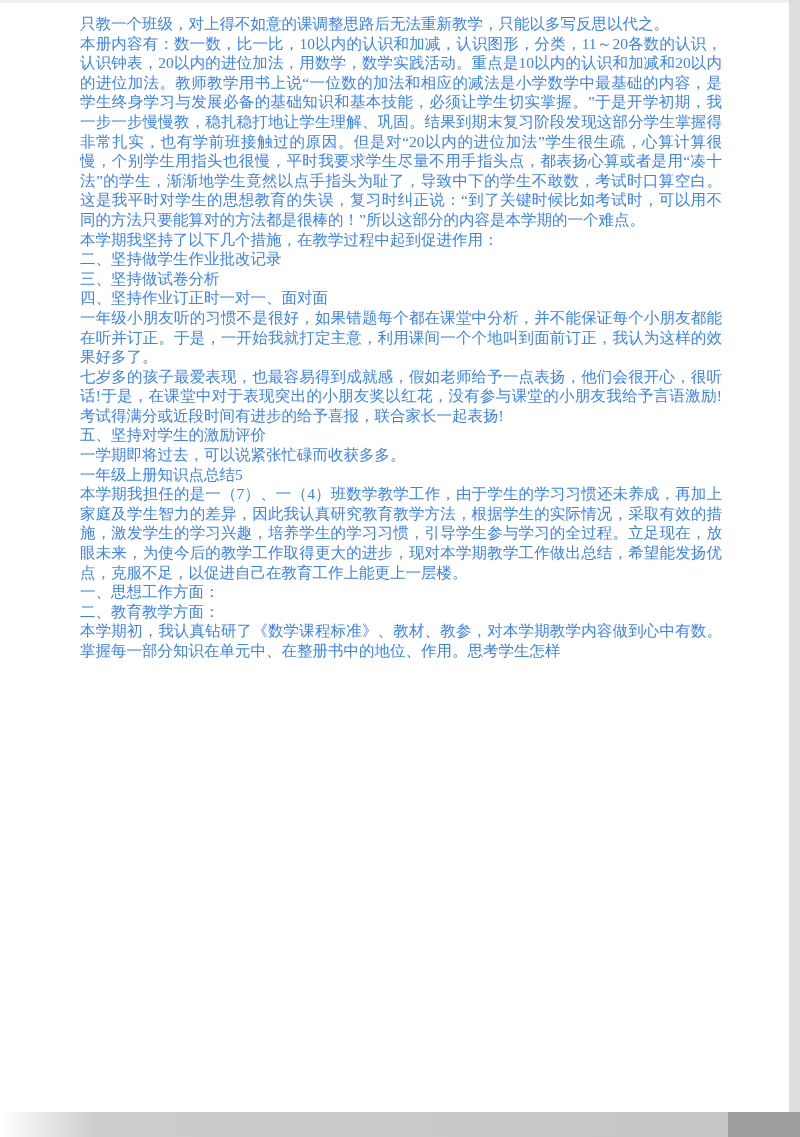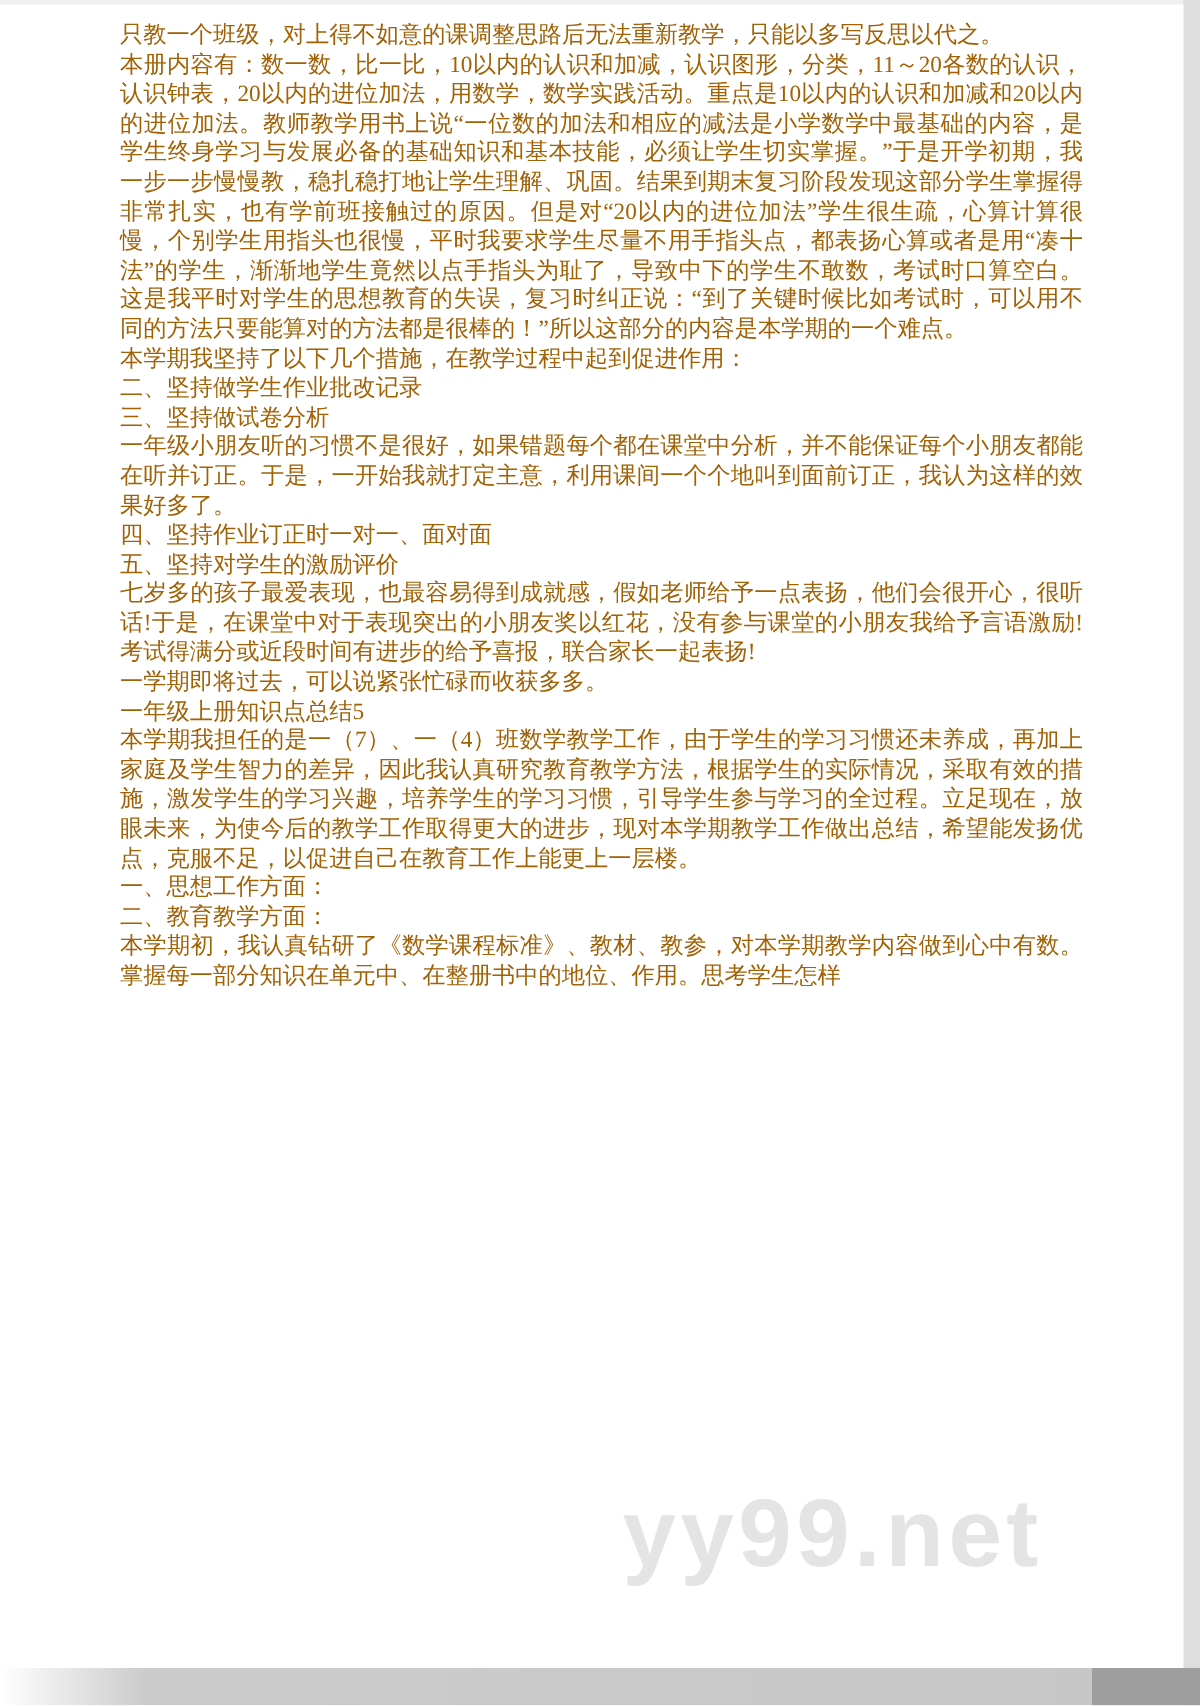--- a/index.html
+++ b/index.html
@@ -13,21 +13,21 @@
     height: 1137px;
     background: #ffffff;
     overflow: hidden;
     font-family: "Liberation Serif", "DejaVu Serif", serif;
   }
   .content {
     position: absolute;
     left: 80px;
     top: 14px;
     width: 642px;
-    color: #a16207;
+    color: #3b82f6;
     font-size: 15.5px;
     line-height: 19.6px;
     text-align: justify;
     z-index: 2;
   }
   .para {
     margin: 0;
     padding: 0;
     word-break: break-all;
   }
@@ -77,32 +77,31 @@
     width: 800px;
     height: 3px;
     background: #efefef;
     z-index: 3;
   }
 </style>
 </head>
 <body>
 
 <div class="page">
-  <div class="watermark">yy99.net</div>
 
   <div class="content">
       <p class="para">只教一个班级，对上得不如意的课调整思路后无法重新教学，只能以多写反思以代之。</p>
       <p class="para">本册内容有：数一数，比一比，10以内的认识和加减，认识图形，分类，11～20各数的认识，认识钟表，20以内的进位加法，用数学，数学实践活动。重点是10以内的认识和加减和20以内的进位加法。教师教学用书上说“一位数的加法和相应的减法是小学数学中最基础的内容，是学生终身学习与发展必备的基础知识和基本技能，必须让学生切实掌握。”于是开学初期，我一步一步慢慢教，稳扎稳打地让学生理解、巩固。结果到期末复习阶段发现这部分学生掌握得非常扎实，也有学前班接触过的原因。但是对“20以内的进位加法”学生很生疏，心算计算很慢，个别学生用指头也很慢，平时我要求学生尽量不用手指头点，都表扬心算或者是用“凑十法”的学生，渐渐地学生竟然以点手指头为耻了，导致中下的学生不敢数，考试时口算空白。这是我平时对学生的思想教育的失误，复习时纠正说：“到了关键时候比如考试时，可以用不同的方法只要能算对的方法都是很棒的！”所以这部分的内容是本学期的一个难点。</p>
       <p class="para">本学期我坚持了以下几个措施，在教学过程中起到促进作用：</p>
       <p class="para">二、坚持做学生作业批改记录</p>
       <p class="para">三、坚持做试卷分析</p>
+      <p class="para">四、坚持作业订正时一对一、面对面</p>
       <p class="para">一年级小朋友听的习惯不是很好，如果错题每个都在课堂中分析，并不能保证每个小朋友都能在听并订正。于是，一开始我就打定主意，利用课间一个个地叫到面前订正，我认为这样的效果好多了。</p>
-      <p class="para">四、坚持作业订正时一对一、面对面</p>
+      <p class="para">七岁多的孩子最爱表现，也最容易得到成就感，假如老师给予一点表扬，他们会很开心，很听话!于是，在课堂中对于表现突出的小朋友奖以红花，没有参与课堂的小朋友我给予言语激励!考试得满分或近段时间有进步的给予喜报，联合家长一起表扬!</p>
       <p class="para">五、坚持对学生的激励评价</p>
-      <p class="para">七岁多的孩子最爱表现，也最容易得到成就感，假如老师给予一点表扬，他们会很开心，很听话!于是，在课堂中对于表现突出的小朋友奖以红花，没有参与课堂的小朋友我给予言语激励!考试得满分或近段时间有进步的给予喜报，联合家长一起表扬!</p>
       <p class="para">一学期即将过去，可以说紧张忙碌而收获多多。</p>
       <p class="para">一年级上册知识点总结5</p>
       <p class="para">本学期我担任的是一（7）、一（4）班数学教学工作，由于学生的学习习惯还未养成，再加上家庭及学生智力的差异，因此我认真研究教育教学方法，根据学生的实际情况，采取有效的措施，激发学生的学习兴趣，培养学生的学习习惯，引导学生参与学习的全过程。立足现在，放眼未来，为使今后的教学工作取得更大的进步，现对本学期教学工作做出总结，希望能发扬优点，克服不足，以促进自己在教育工作上能更上一层楼。</p>
       <p class="para">一、思想工作方面：</p>
       <p class="para">二、教育教学方面：</p>
       <p class="para">本学期初，我认真钻研了《数学课程标准》、教材、教参，对本学期教学内容做到心中有数。掌握每一部分知识在单元中、在整册书中的地位、作用。思考学生怎样</p>
     </div>
 
   <div class="edge-top"></div>
   <div class="edge-right"></div>

